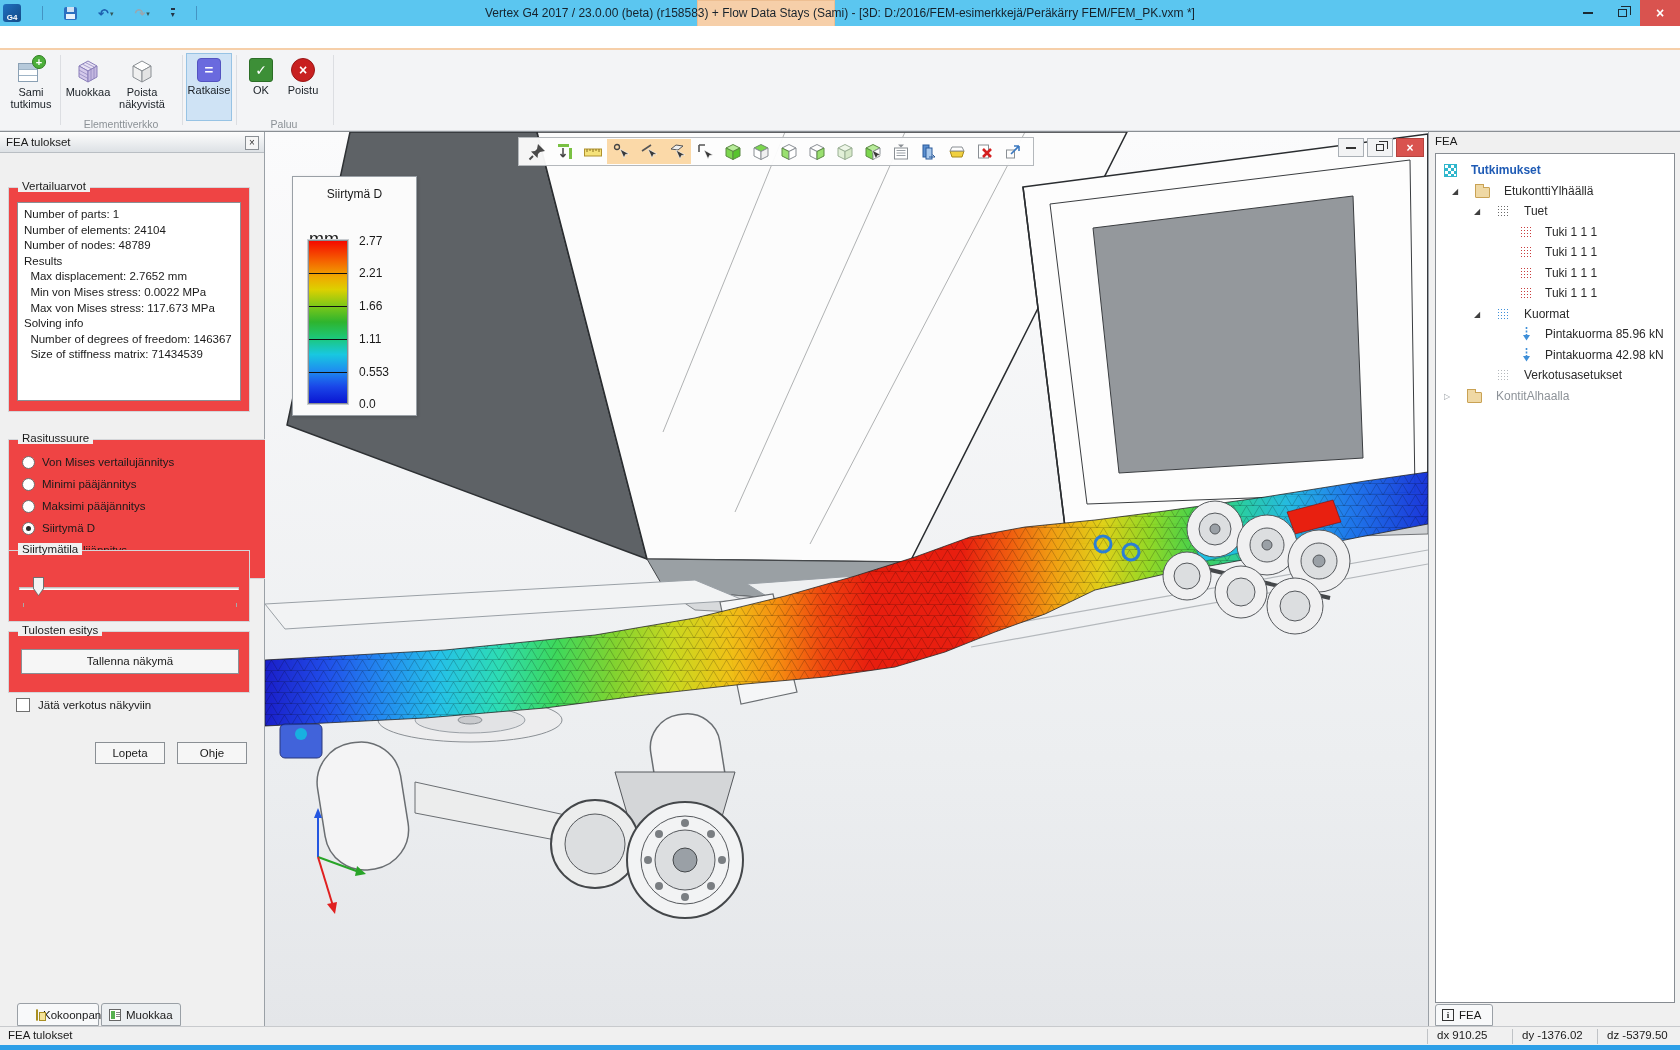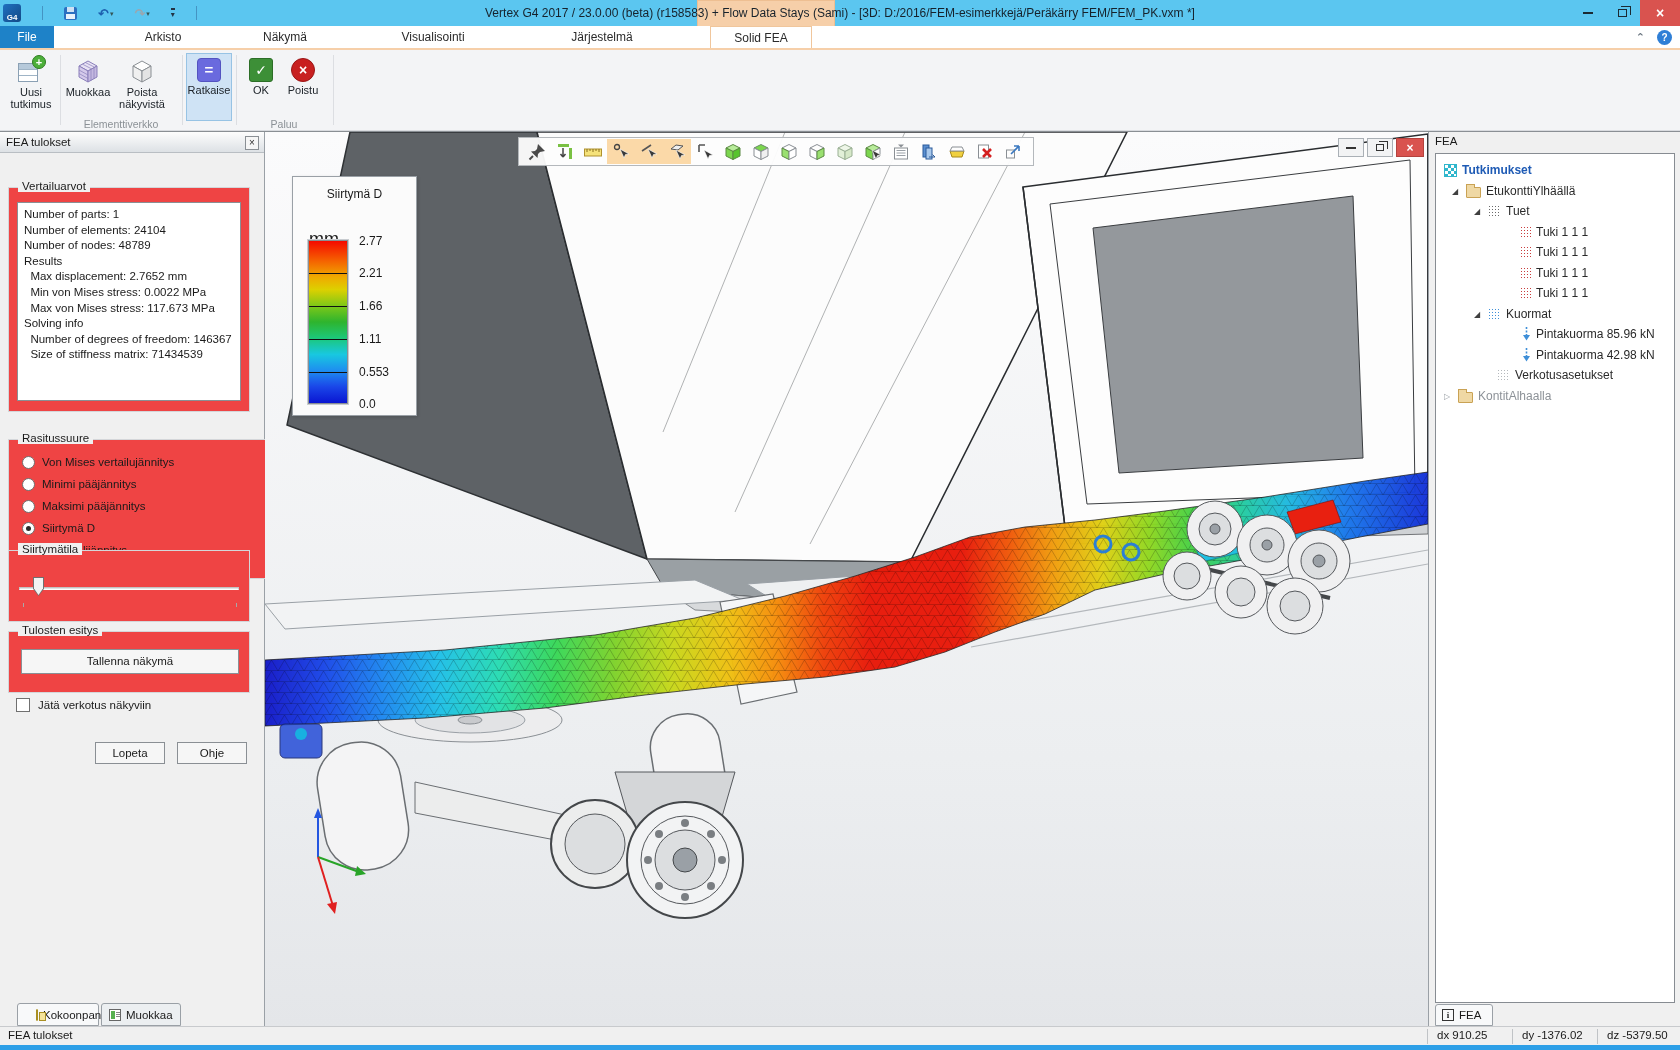--- a/index.html
+++ b/index.html
@@ -126,21 +126,21 @@
   #legend .lg-unit{position:absolute;left:16px;top:52px;font-size:18px;}
   .lg-bar{position:absolute;left:15px;top:63px;width:40px;height:164px;border:1px solid #8a8f94;outline:1px solid #c8ccd0;
     background:linear-gradient(180deg,#f50a00 0%,#f56000 12%,#f0a800 22%,#ddd000 30%,#7ec818 40%,#2eb42e 50%,#1cc87a 60%,#18c8e0 70%,#1e8ef0 80%,#1a46e8 90%,#0a16d2 100%);}
   .lg-div{position:absolute;left:0;width:100%;height:1px;background:#111;}
   .lg-val{position:absolute;left:66px;width:55px;font-size:12px;line-height:12px;}
 
   
   #rightpanel{position:absolute;left:1428px;top:0;width:252px;height:895px;background:#f0f0f0;border-left:1px solid #9aa0a6;}
   #rp-header{position:absolute;left:6px;top:3px;font-size:11.5px;}
   #rp-tree{position:absolute;left:6px;top:21px;width:240px;height:850px;background:#fff;border:1px solid #878c92;overflow:hidden;}
-  .trow{position:absolute;left:0;width:100%;height:20px;display:flex;align-items:center;gap:5px;font-size:12px;color:#2a2a2a;}
+  .trow{position:absolute;left:0;width:100%;height:20px;display:flex;align-items:center;gap:14px;font-size:12px;color:#2a2a2a;}
   .trow .arr{width:9px;flex:none;font-size:8px;color:#404040;line-height:9px;}
   .arr.exp:before{content:"◢";}
   .arr.col:before{content:"▷";color:#9aa0a6;}
   .tlabel.root{font-weight:bold;color:#1f5bb5;}
   .tlabel.dim{color:#8d9298;}
   .ticon{flex:none;}
   .tic-studies{width:13px;height:13px;background:#fff;border:1px solid #2fb6cc;background-image:linear-gradient(45deg,#2fb6cc 25%,transparent 25%,transparent 75%,#2fb6cc 75%),linear-gradient(45deg,#2fb6cc 25%,transparent 25%,transparent 75%,#2fb6cc 75%);background-size:6px 6px;background-position:0 0,3px 3px;}
   .tic-folder{width:15px;height:11px;background:#efd8a4;border:1px solid #c9a254;border-radius:1px;position:relative;margin-top:2px;}
   .tic-folder:before{content:"";position:absolute;left:-1px;top:-4px;width:7px;height:3px;background:#efd8a4;border:1px solid #c9a254;border-bottom:none;}
   .dots{width:13px;height:13px;background-size:3px 3px;}
@@ -180,40 +180,28 @@
         <div class="glyph-min"></div>
       </div>
     <div class="wctl wc-rest">
         <div class="glyph-rest"></div>
       </div>
     <div class="wctl wc-close">
         <div class="glyph-close">×</div>
       </div>
   </div>
 
-  <div id="menubar">
-    <div class="mtab filetab">File</div>
-    <div class="mtab m0">Arkisto</div>
-    <div class="mtab m1">Näkymä</div>
-    <div class="mtab m2">Visualisointi</div>
-    <div class="mtab m3">Järjestelmä</div>
-    <div class="mtab mactive">Solid FEA</div>
-    <div class="menu-right">
-      <div class="chev-up"></div>
-      <div class="help-q"></div>
-    </div>
-  </div>
 
   <div id="ribbon">
     <div class="rbtn rb0">
       <div class="icnew">
           <div class="grid"></div>
           <div class="plus">+</div>
         </div>
-      <div>Uusi tutkimus</div>
+      <div>Sami tutkimus</div>
     </div>
     <div class="rsep" style="left:60px"></div>
     <div class="rbtn rb1">
       <svg width="26" height="26" viewBox="0 0 26 26">
         <polygon points="4,8 13,3 22,8 13,13" fill="#e8e2f4" stroke="#8a7fba" stroke-width="1"></polygon>
         <polygon points="4,8 13,13 13,24 4,19" fill="#d4c9ea" stroke="#8a7fba" stroke-width="1"></polygon>
         <polygon points="22,8 13,13 13,24 22,19" fill="#c4b8e0" stroke="#8a7fba" stroke-width="1"></polygon>
         <path d="M7.5,6.2 16.5,10.8 M10.5,4.6 19.5,9.2 M4,12 13,17 M4,15.5 13,20.5 M16,11.5v11 M19,10v11" stroke="#8a7fba" stroke-width=".7" fill="none"></path>
       </svg>
       <div>Muokkaa</div>

